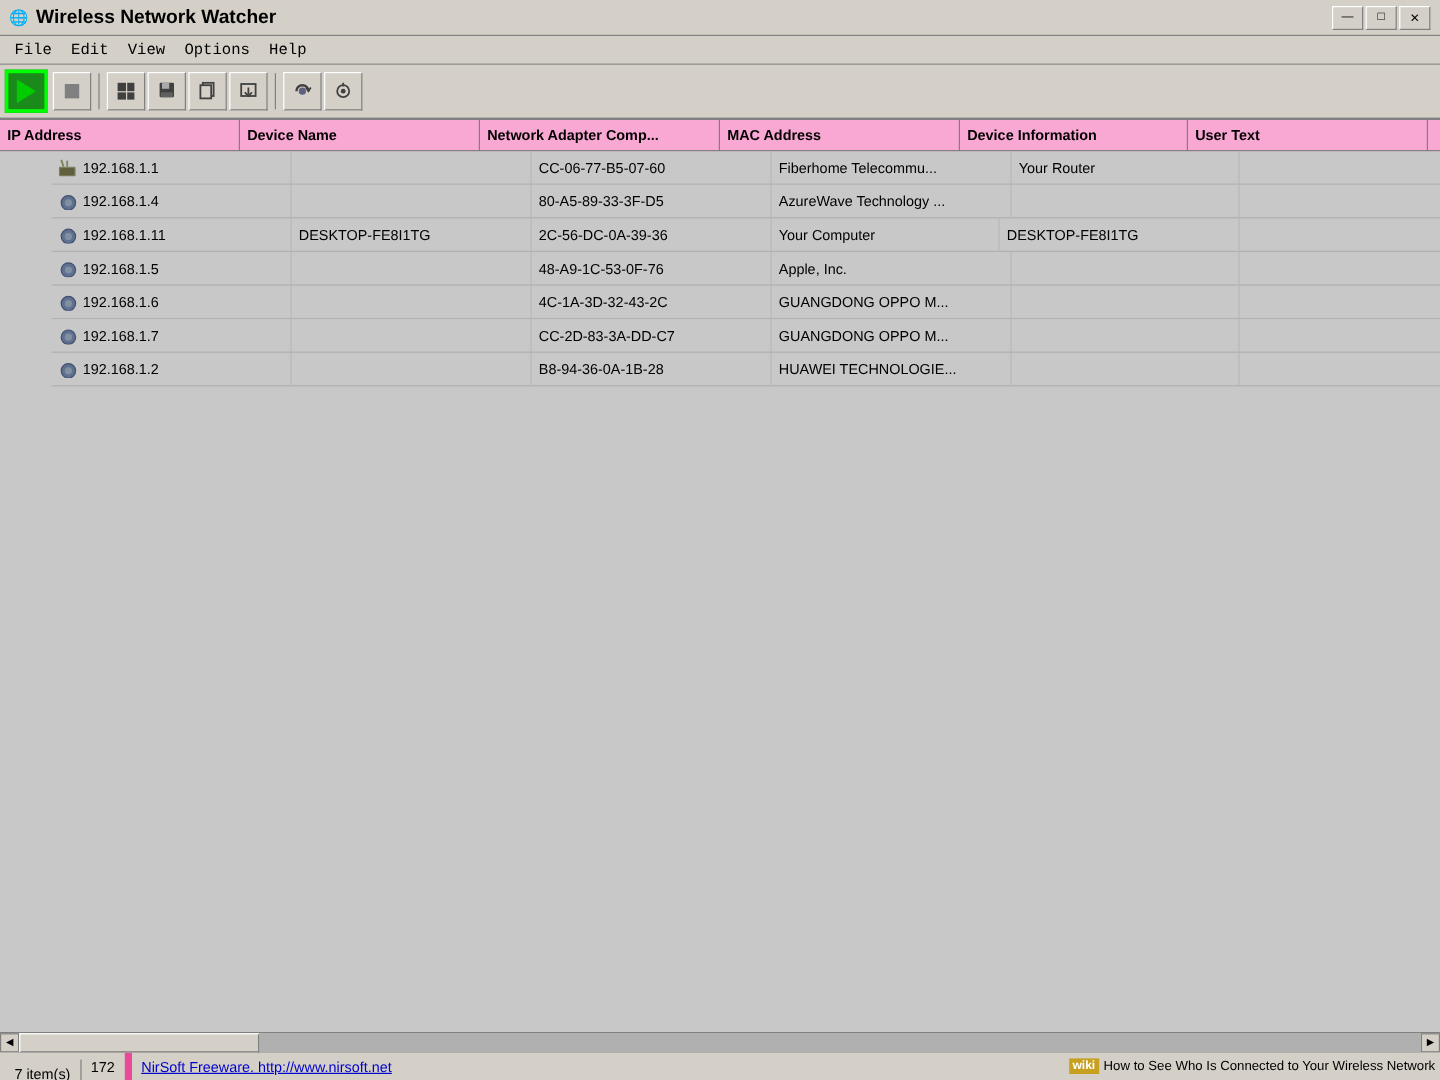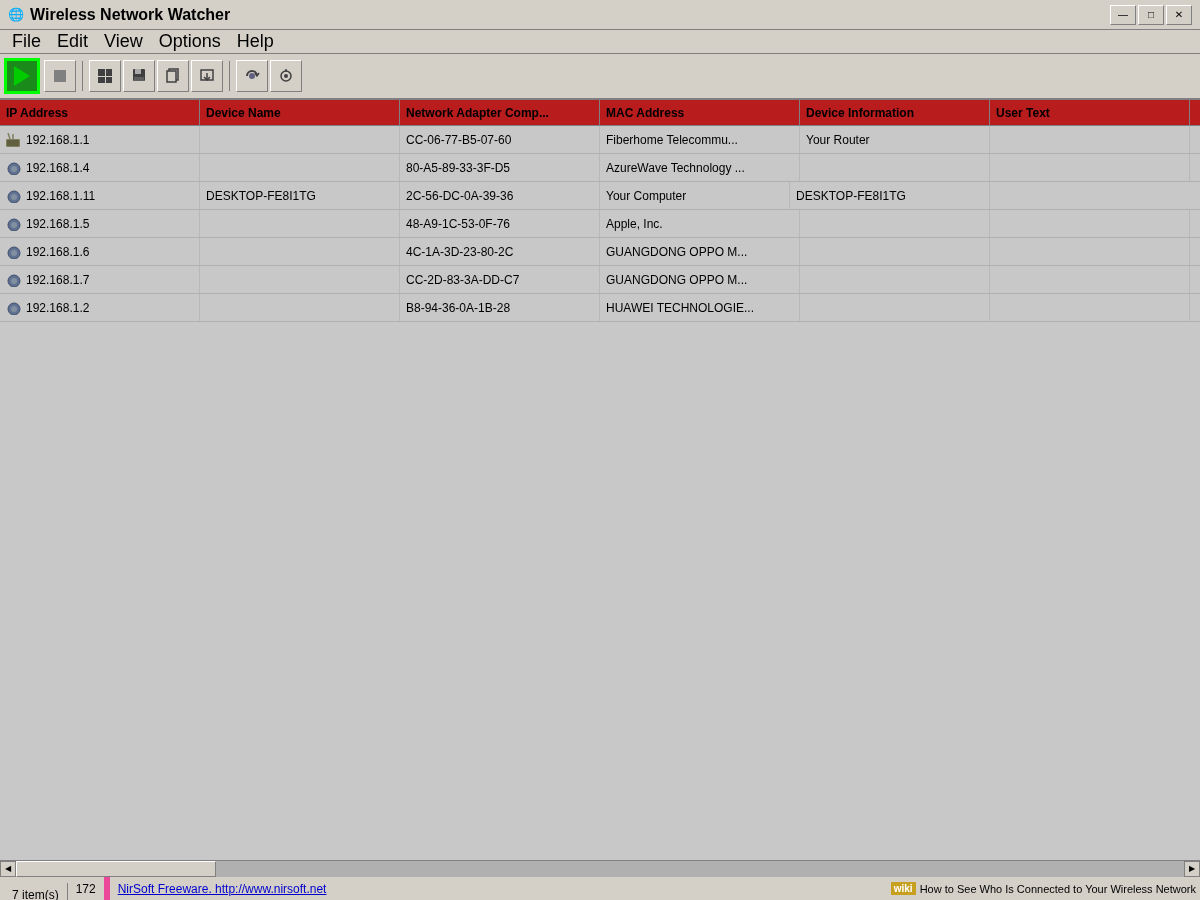--- a/index.html
+++ b/index.html
@@ -67,22 +67,23 @@
       align-items: center;
       background: #d4d0c8;
       height: 24px;
       padding: 0 4px;
       border-bottom: 1px solid #808080;
       flex-shrink: 0;
     }
     .menu-item {
       padding: 2px 8px;
       cursor: pointer;
-      font-size: 18px;
+      font-size: 13px;
       color: #000;
+      font-family: Liberation Mono, monospace;
     }
 
     
     .toolbar {
       display: flex;
       align-items: center;
       background: #d4d0c8;
       height: 46px;
       padding: 2px 4px;
       border-bottom: 2px solid #808080;
@@ -142,21 +143,21 @@
       flex: 1;
       background: #c8c8c8;
       overflow: hidden;
       display: flex;
       flex-direction: column;
     }
 
     
     .table-header {
       display: flex;
-      background: #b91c1c;
+      background: #f9a8d4;
       border-bottom: 1px solid #808080;
       flex-shrink: 0;
       height: 26px;
     }
     .col-header {
       padding: 4px 6px;
       border-right: 1px solid #808080;
       font-size: 12px;
       font-weight: bold;
       color: #000;
@@ -170,20 +171,21 @@
     
     .table-body {
       flex: 1;
       overflow: hidden;
     }
     .table-row {
       display: flex;
       height: 28px;
       border-bottom: 1px solid #b0b0b0;
       align-items: flex-start;
+      margin-left: 43px;
     }
     .table-row.alt { background: #c8c8c8; }
     .table-cell {
       padding: 2px 6px;
       font-size: 12px;
       color: #000;
       white-space: nowrap;
       overflow: hidden;
       text-overflow: ellipsis;
       height: 100%;
@@ -470,21 +472,21 @@
   </div>
       <div class="table-row">
     <div class="table-cell col-ip">
       <svg width="16" height="14" viewBox="0 0 16 14" style="margin-right:4px;flex-shrink:0;">
       <circle cx="8" cy="8" r="6" fill="#607090" stroke="#405070" stroke-width="1"></circle>
       <circle cx="8" cy="8" r="3" fill="#8090a0"></circle>
     </svg>
       <span>192.168.1.6</span>
     </div>
     <div class="table-cell col-device"></div>
-    <div class="table-cell col-mac">4C-1A-3D-23-80-2C</div>
+    <div class="table-cell col-mac">4C-1A-3D-32-43-2C</div>
     <div class="table-cell col-adapter">GUANGDONG OPPO M...</div>
     <div class="table-cell col-devinfo"></div>
     <div class="table-cell col-usertext"></div>
   </div>
       <div class="table-row alt">
     <div class="table-cell col-ip">
       <svg width="16" height="14" viewBox="0 0 16 14" style="margin-right:4px;flex-shrink:0;">
       <circle cx="8" cy="8" r="6" fill="#607090" stroke="#405070" stroke-width="1"></circle>
       <circle cx="8" cy="8" r="3" fill="#8090a0"></circle>
     </svg>

